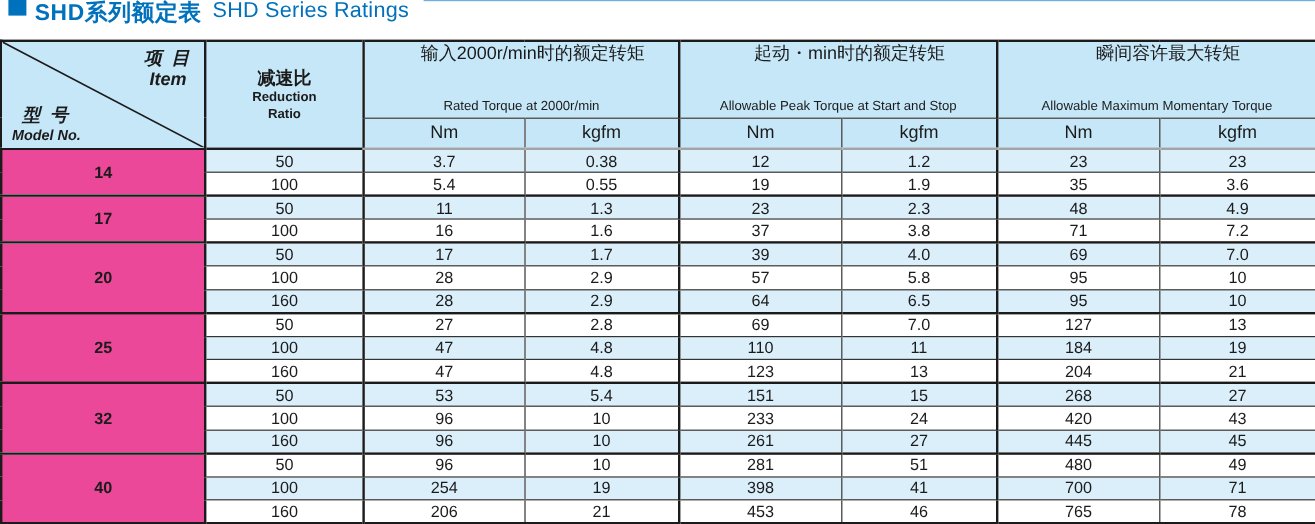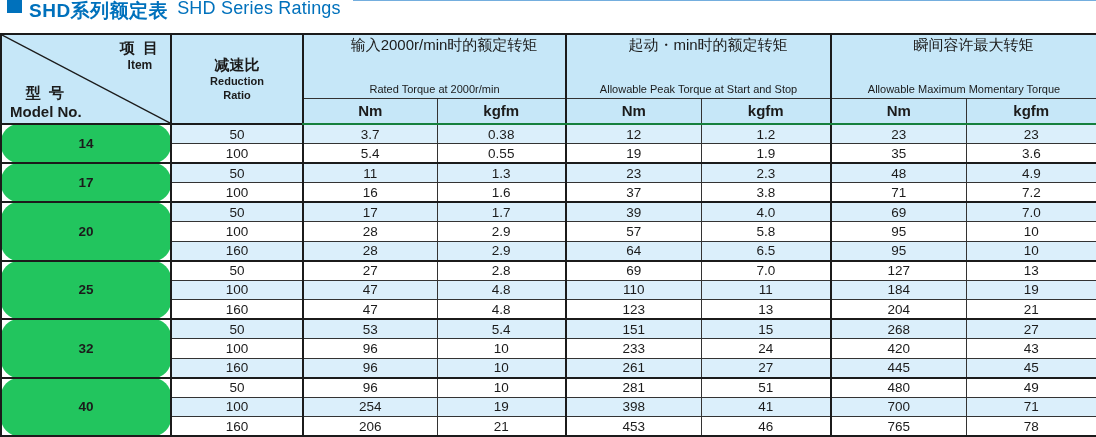--- a/index.html
+++ b/index.html
@@ -13,49 +13,49 @@
   .title-rule{flex:1;height:3px;background:#74aede;margin-left:12px;margin-top:-2px;}
 
   
   table{border-collapse:collapse;table-layout:fixed;width:1096px;height:404px;}
   th,td{padding:0;margin:0;text-align:center;vertical-align:middle;color:#1b1b1b;overflow:hidden;}
   table{border:2px solid #1b1b1b;}
 
   .hdr{background:#c6e7f8;}
   thead tr.group-row{height:64px;}
   thead tr.units-row{height:26px;}
-  thead tr.units-row th{border-top:1px solid #333;border-bottom:2px solid #15803d;font-size:15px;font-weight:bold;}
+  thead tr.units-row th{border-top:1px solid #333;border-bottom:2px solid #a3a3a3;font-size:15px;font-weight:normal;}
 
   .grp-cn{font-size:15px;line-height:1.25;font-weight:normal;padding-left:19px;}
   .grp-en{font-size:11px;line-height:1.2;font-weight:normal;margin-top:28px;}
 
   
-  th.corner{position:relative;}
+  th.corner{position:relative;font-style:italic;}
   th.corner svg{position:absolute;left:0;top:0;width:100%;height:100%;display:block;}
   .corner-top{position:absolute;top:4px;right:10px;text-align:center;}
   .corner-top .cn{font-size:15px;letter-spacing:2px;}
-  .corner-top .en{font-size:12px;}
+  .corner-top .en{font-size:15px;}
   .corner-bottom{position:absolute;bottom:3px;left:8px;text-align:center;}
   .corner-bottom .cn{font-size:15px;letter-spacing:2px;}
-  .corner-bottom .en{font-size:15px;}
+  .corner-bottom .en{font-size:12px;}
 
   
   .ratio-cn{font-size:15px;}
   .ratio-en{font-size:11px;line-height:1.2;}
 
   
   .bL2{border-left:2px solid #1b1b1b;}
   .bL1{border-left:1px solid #333;}
 
   
   tbody tr{height:19px;}
   tbody td,tbody th{font-size:13.5px;}
   tbody tr.inner td{border-top:1px solid #333;}
   tbody tr.group-start td,tbody tr.group-start th{border-top:2px solid #1b1b1b;}
-  td.model-cell{background:#22c55e;font-weight:bold;border-top:2px solid #1b1b1b;border-radius:18px;}
+  td.model-cell{background:#ec4899;font-weight:bold;border-top:2px solid #1b1b1b;}
   tr.stripe td.data{background:#dbeffb;}
   tr.plain td.data{background:#ffffff;}
 </style>
 </head>
 <body>
 
 <div class="title-bar">
   <span class="title-square"></span>
   <span class="title-cn">SHD系列额定表</span>
   <span class="title-en">SHD Series Ratings</span>

